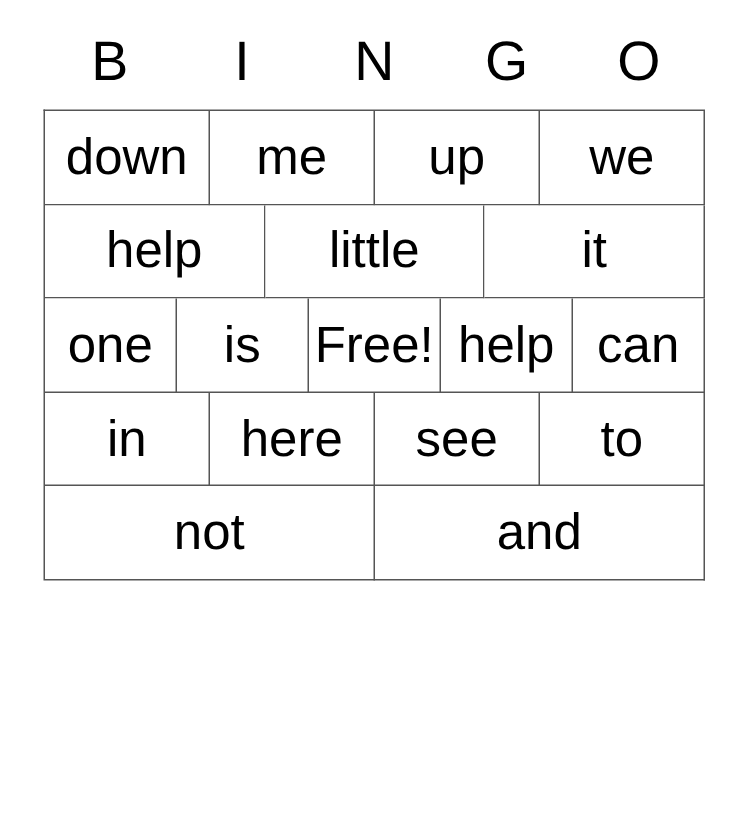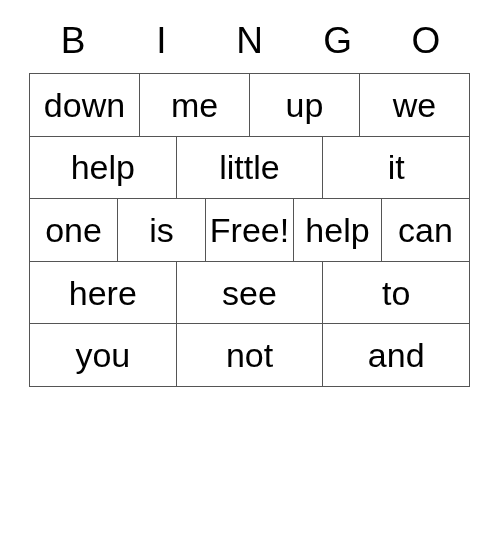--- a/index.html
+++ b/index.html
@@ -101,25 +101,25 @@
 
     <div class="bingo-row">
       <div class="bingo-cell">one</div>
       <div class="bingo-cell">is</div>
       <div class="bingo-cell">Free!</div>
       <div class="bingo-cell">help</div>
       <div class="bingo-cell">can</div>
     </div>
 
     <div class="bingo-row">
+      <div class="bingo-cell">in</div>
       <div class="bingo-cell">here</div>
       <div class="bingo-cell">see</div>
       <div class="bingo-cell">to</div>
     </div>
 
     <div class="bingo-row">
-      <div class="bingo-cell">you</div>
       <div class="bingo-cell">not</div>
       <div class="bingo-cell">and</div>
     </div>
 
   </div>
 </div>
 
 </body></html>

